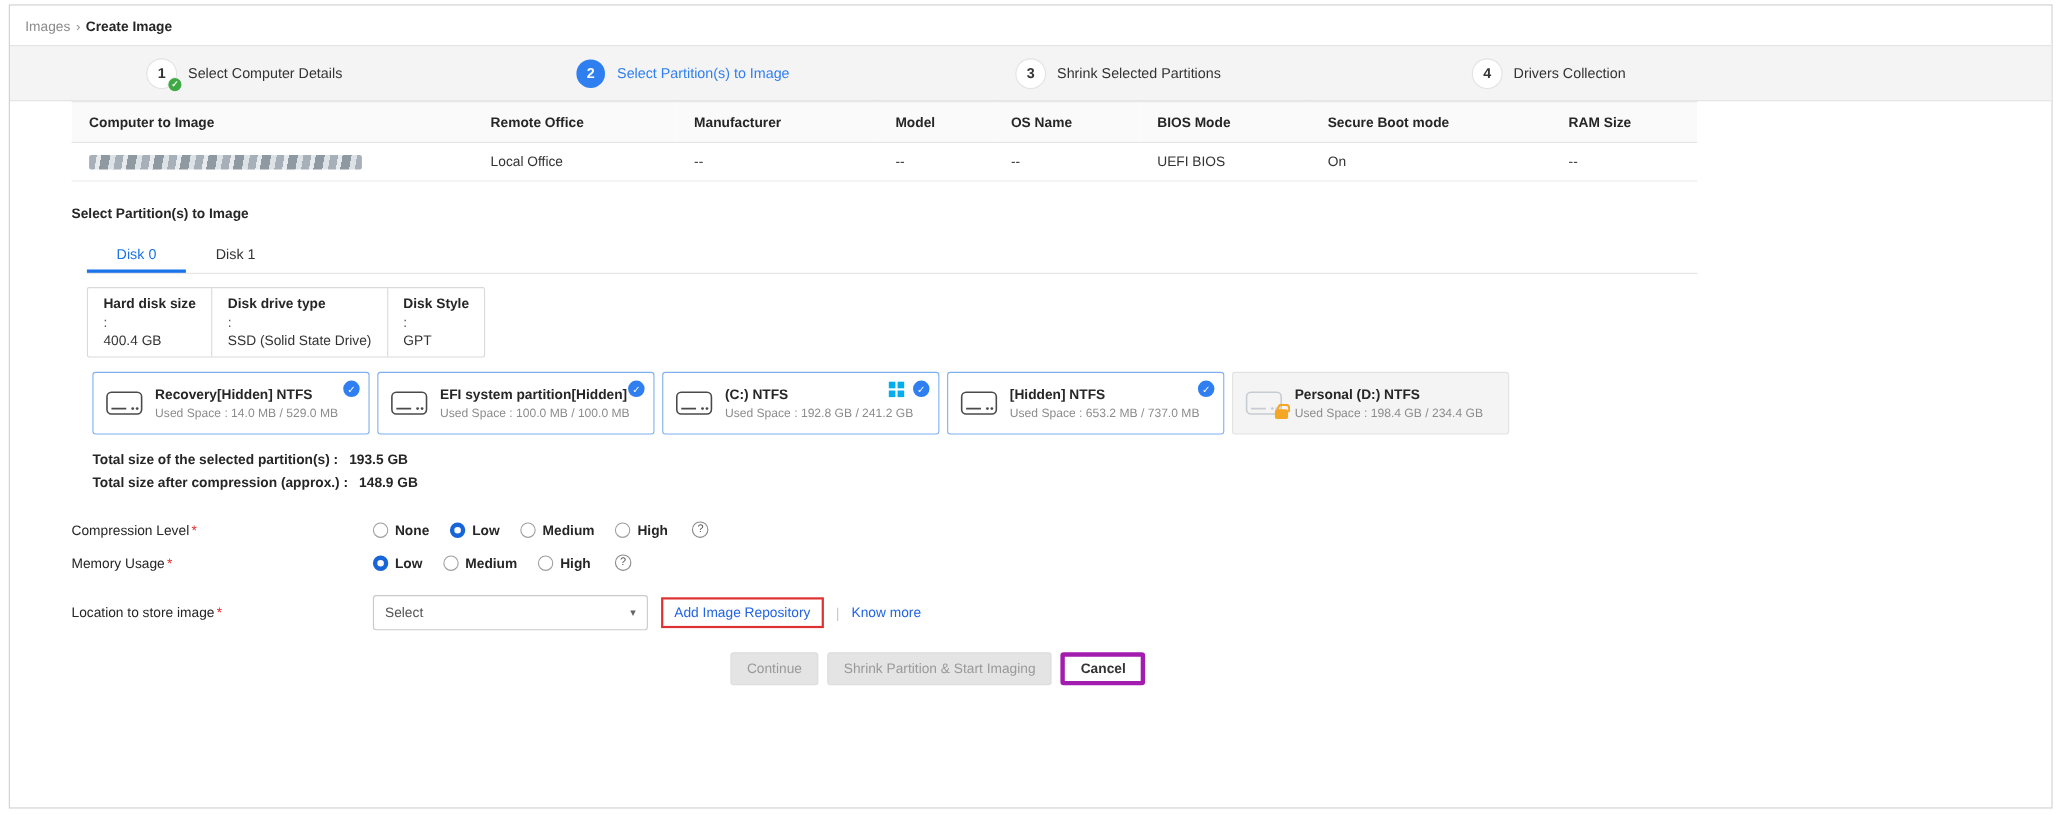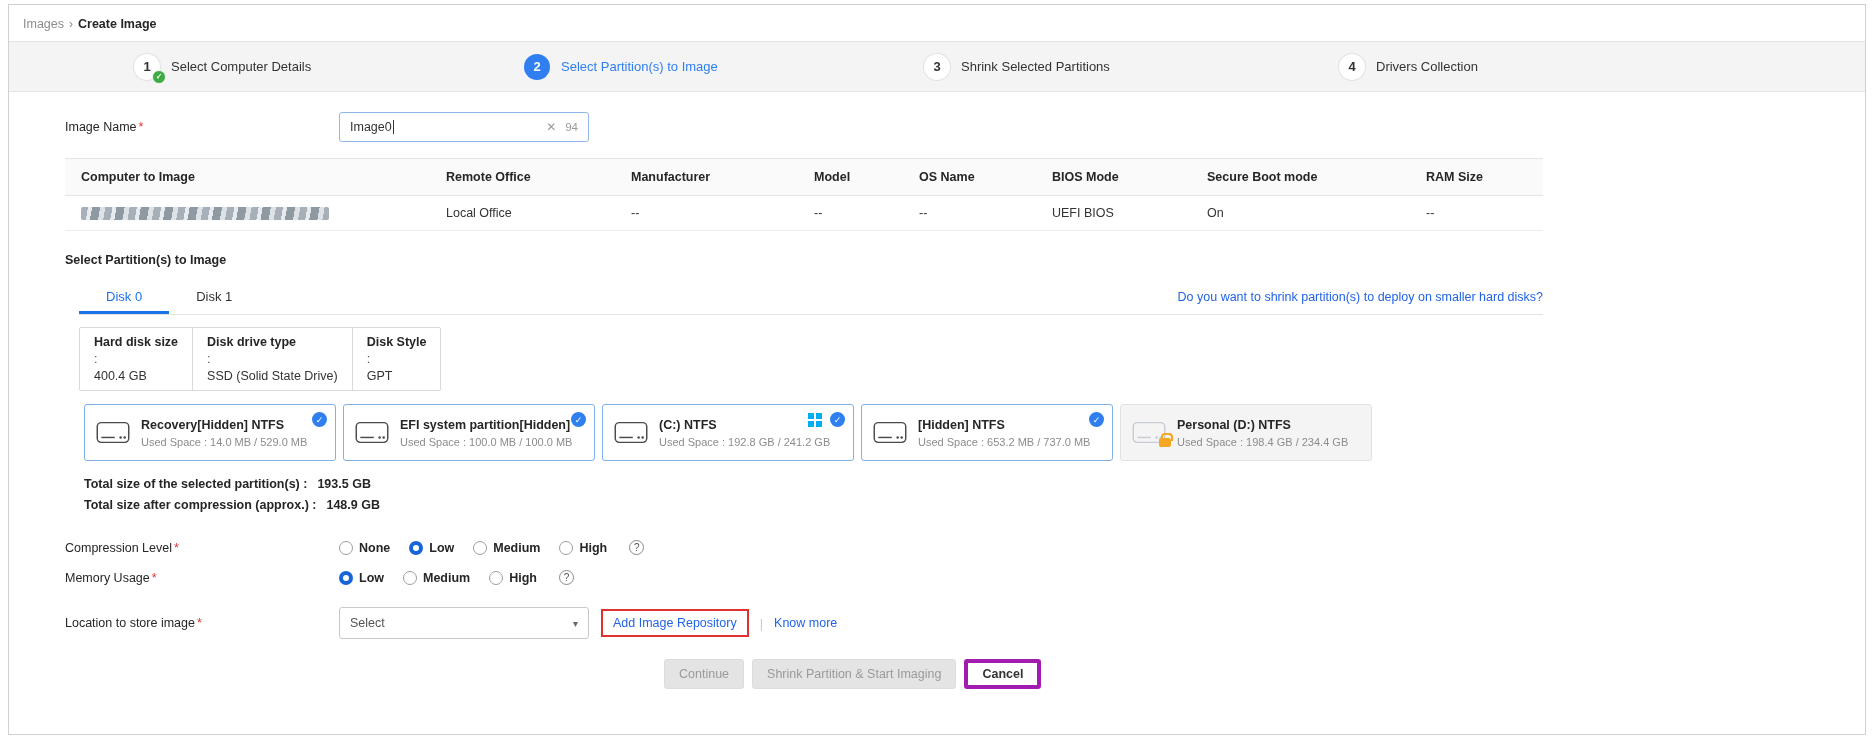--- a/index.html
+++ b/index.html
@@ -180,31 +180,20 @@
       <span class="num">3</span>
       <span class="slabel">Shrink Selected Partitions</span>
     </div>
     <div class="step">
       <span class="num">4</span>
       <span class="slabel">Drivers Collection</span>
     </div>
   </div>
 
   
-  <div class="name-row">
-    <div class="f-label">
-      <span>Image Name</span><span class="req">*</span>
-    </div>
-    <div class="text-input">
-      <span>Image0</span>
-      <span class="caret"></span>
-      <span class="clear">✕</span>
-      <span class="count">94</span>
-    </div>
-  </div>
 
   
   <div class="table-wrap">
     <table>
       <colgroup>
         <col style="width:365px">
           <col style="width:185px">
           <col style="width:183px">
           <col style="width:105px">
         <col style="width:133px">
@@ -242,21 +231,20 @@
   </div>
 
   
   <div class="section-title">Select Partition(s) to Image</div>
 
   <div class="tabs-row">
     <div class="tabs">
       <div class="tab active">Disk 0</div>
       <div class="tab">Disk 1</div>
     </div>
-    <div class="shrink-link">Do you want to shrink partition(s) to deploy on smaller hard disks?</div>
   </div>
 
   <div class="info-box">
     <div class="info-seg">
       <span class="info-label">Hard disk size</span>
       <span class="info-colon">:</span>
       <span class="info-val">400.4 GB</span>
     </div>
     <div class="info-seg">
       <span class="info-label">Disk drive type</span>

